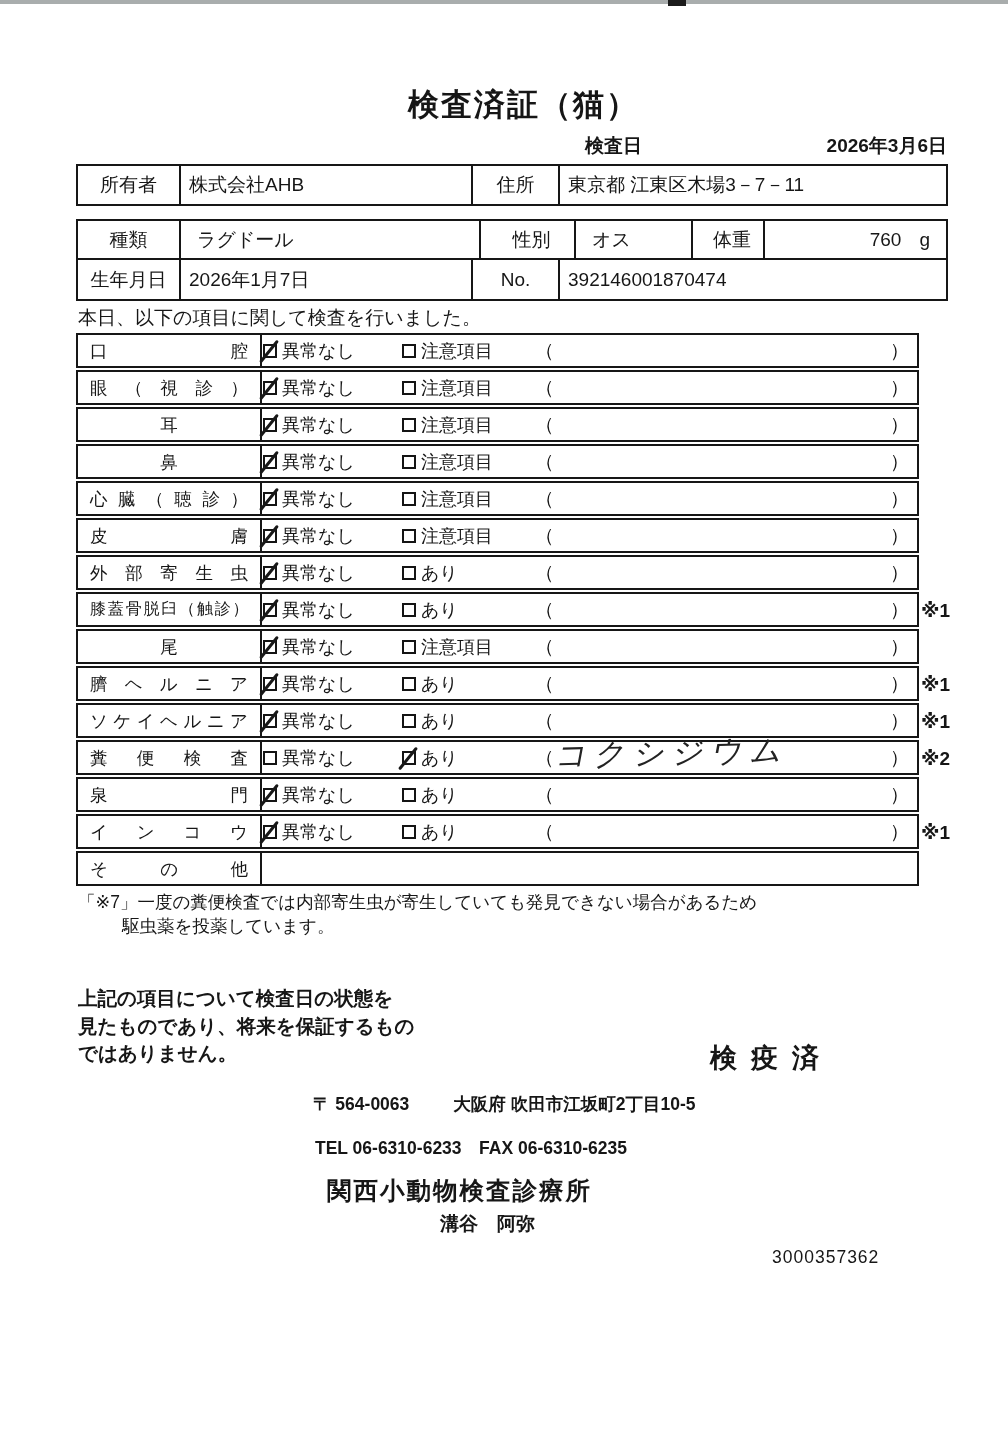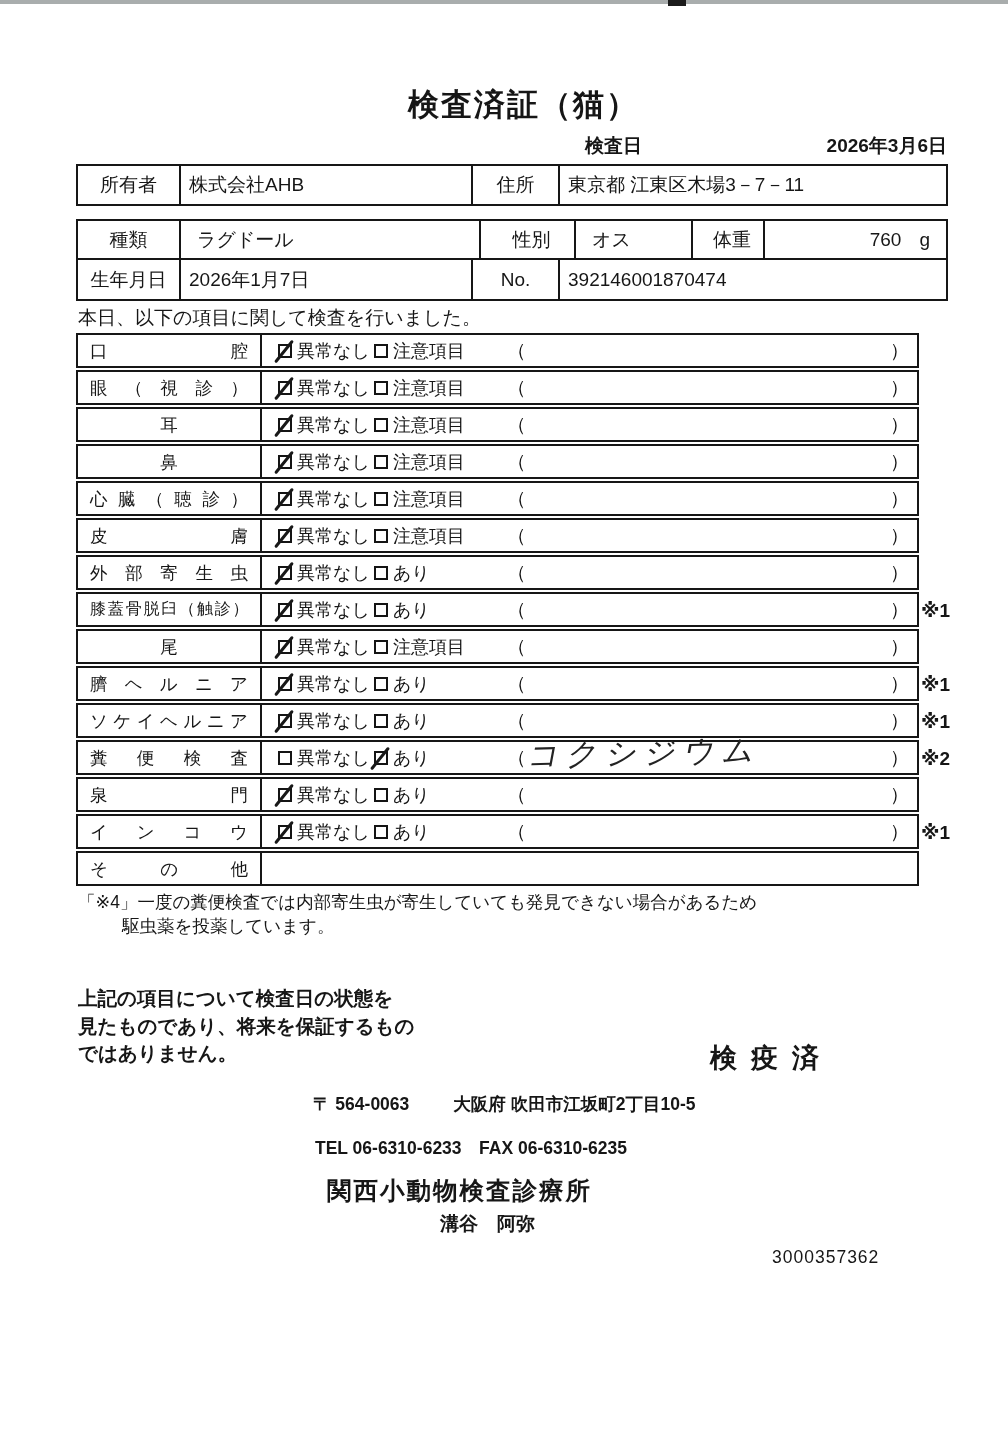--- a/index.html
+++ b/index.html
@@ -37,21 +37,21 @@
 
   
   .exam { position:absolute; left:76px; top:333px; width:843px; }
   .t-row { position:relative; display:flex; align-items:center; height:35px; border:2px solid #161616; margin-bottom:2px; background:#fff; }
   .item-cell { width:184px; flex:none; align-self:stretch; border-right:2px solid #161616; display:flex; align-items:center; padding:0 12px; }
   .item-text { width:100%; font-size:17.5px; }
   .just { text-align:justify; text-align-last:justify; }
   .center { text-align:center; text-align-last:center; }
   .tight { font-size:16px; letter-spacing:-0.5px; }
   .opt { display:flex; align-items:center; font-size:18px; flex:none; }
-  .opt1 { width:112px; padding-left:16px; }
+  .opt1 { width:140px; padding-left:1px; }
   .opt2 { width:133px; }
   .cb { width:14px; height:14px; border:2px solid #141414; display:inline-block; position:relative; margin-right:5px; flex:none; }
   .cb.checked::after { content:""; position:absolute; width:28px; height:3px; background:#181818; left:-10px; top:4px; transform:rotate(-51deg); border-radius:2px; }
   .paren-area { flex:1; align-self:stretch; display:flex; align-items:center; justify-content:space-between; position:relative; padding-right:8px; font-size:19px; }
   .note-hand { position:absolute; left:22px; top:-10px; font-size:31px; letter-spacing:7px; color:#232323; transform:skewX(-12deg) rotate(-1.5deg); white-space:nowrap; font-weight:400; }
   .row-mark { position:absolute; right:-48px; top:50%; transform:translateY(-50%); width:44px; font-size:19px; font-weight:700; text-align:left; }
 
   
   .footnotes { position:absolute; left:78px; top:890px; font-size:17.5px; line-height:24px; }
   .fn-indent { padding-left:44px; }
@@ -396,21 +396,21 @@
     <div class="t-row">
       <div class="item-cell">
           <span class="item-text just">その他</span>
         </div>
       <div class="paren-area"></div>
     </div>
 
   </div>
 
   <div class="footnotes">
-    <div>「※4」一度の糞便検査では内部寄生虫が寄生していても発見できない場合があるため</div>
+    <div>「※7」一度の糞便検査では内部寄生虫が寄生していても発見できない場合があるため</div>
     <div class="fn-indent">駆虫薬を投薬しています。</div>
   </div>
 
   <div class="disclaimer">
     <div>上記の項目について検査日の状態を</div>
     <div>見たものであり、将来を保証するもの</div>
     <div>ではありません。</div>
   </div>
 
   <div class="stamp">検疫済</div>

